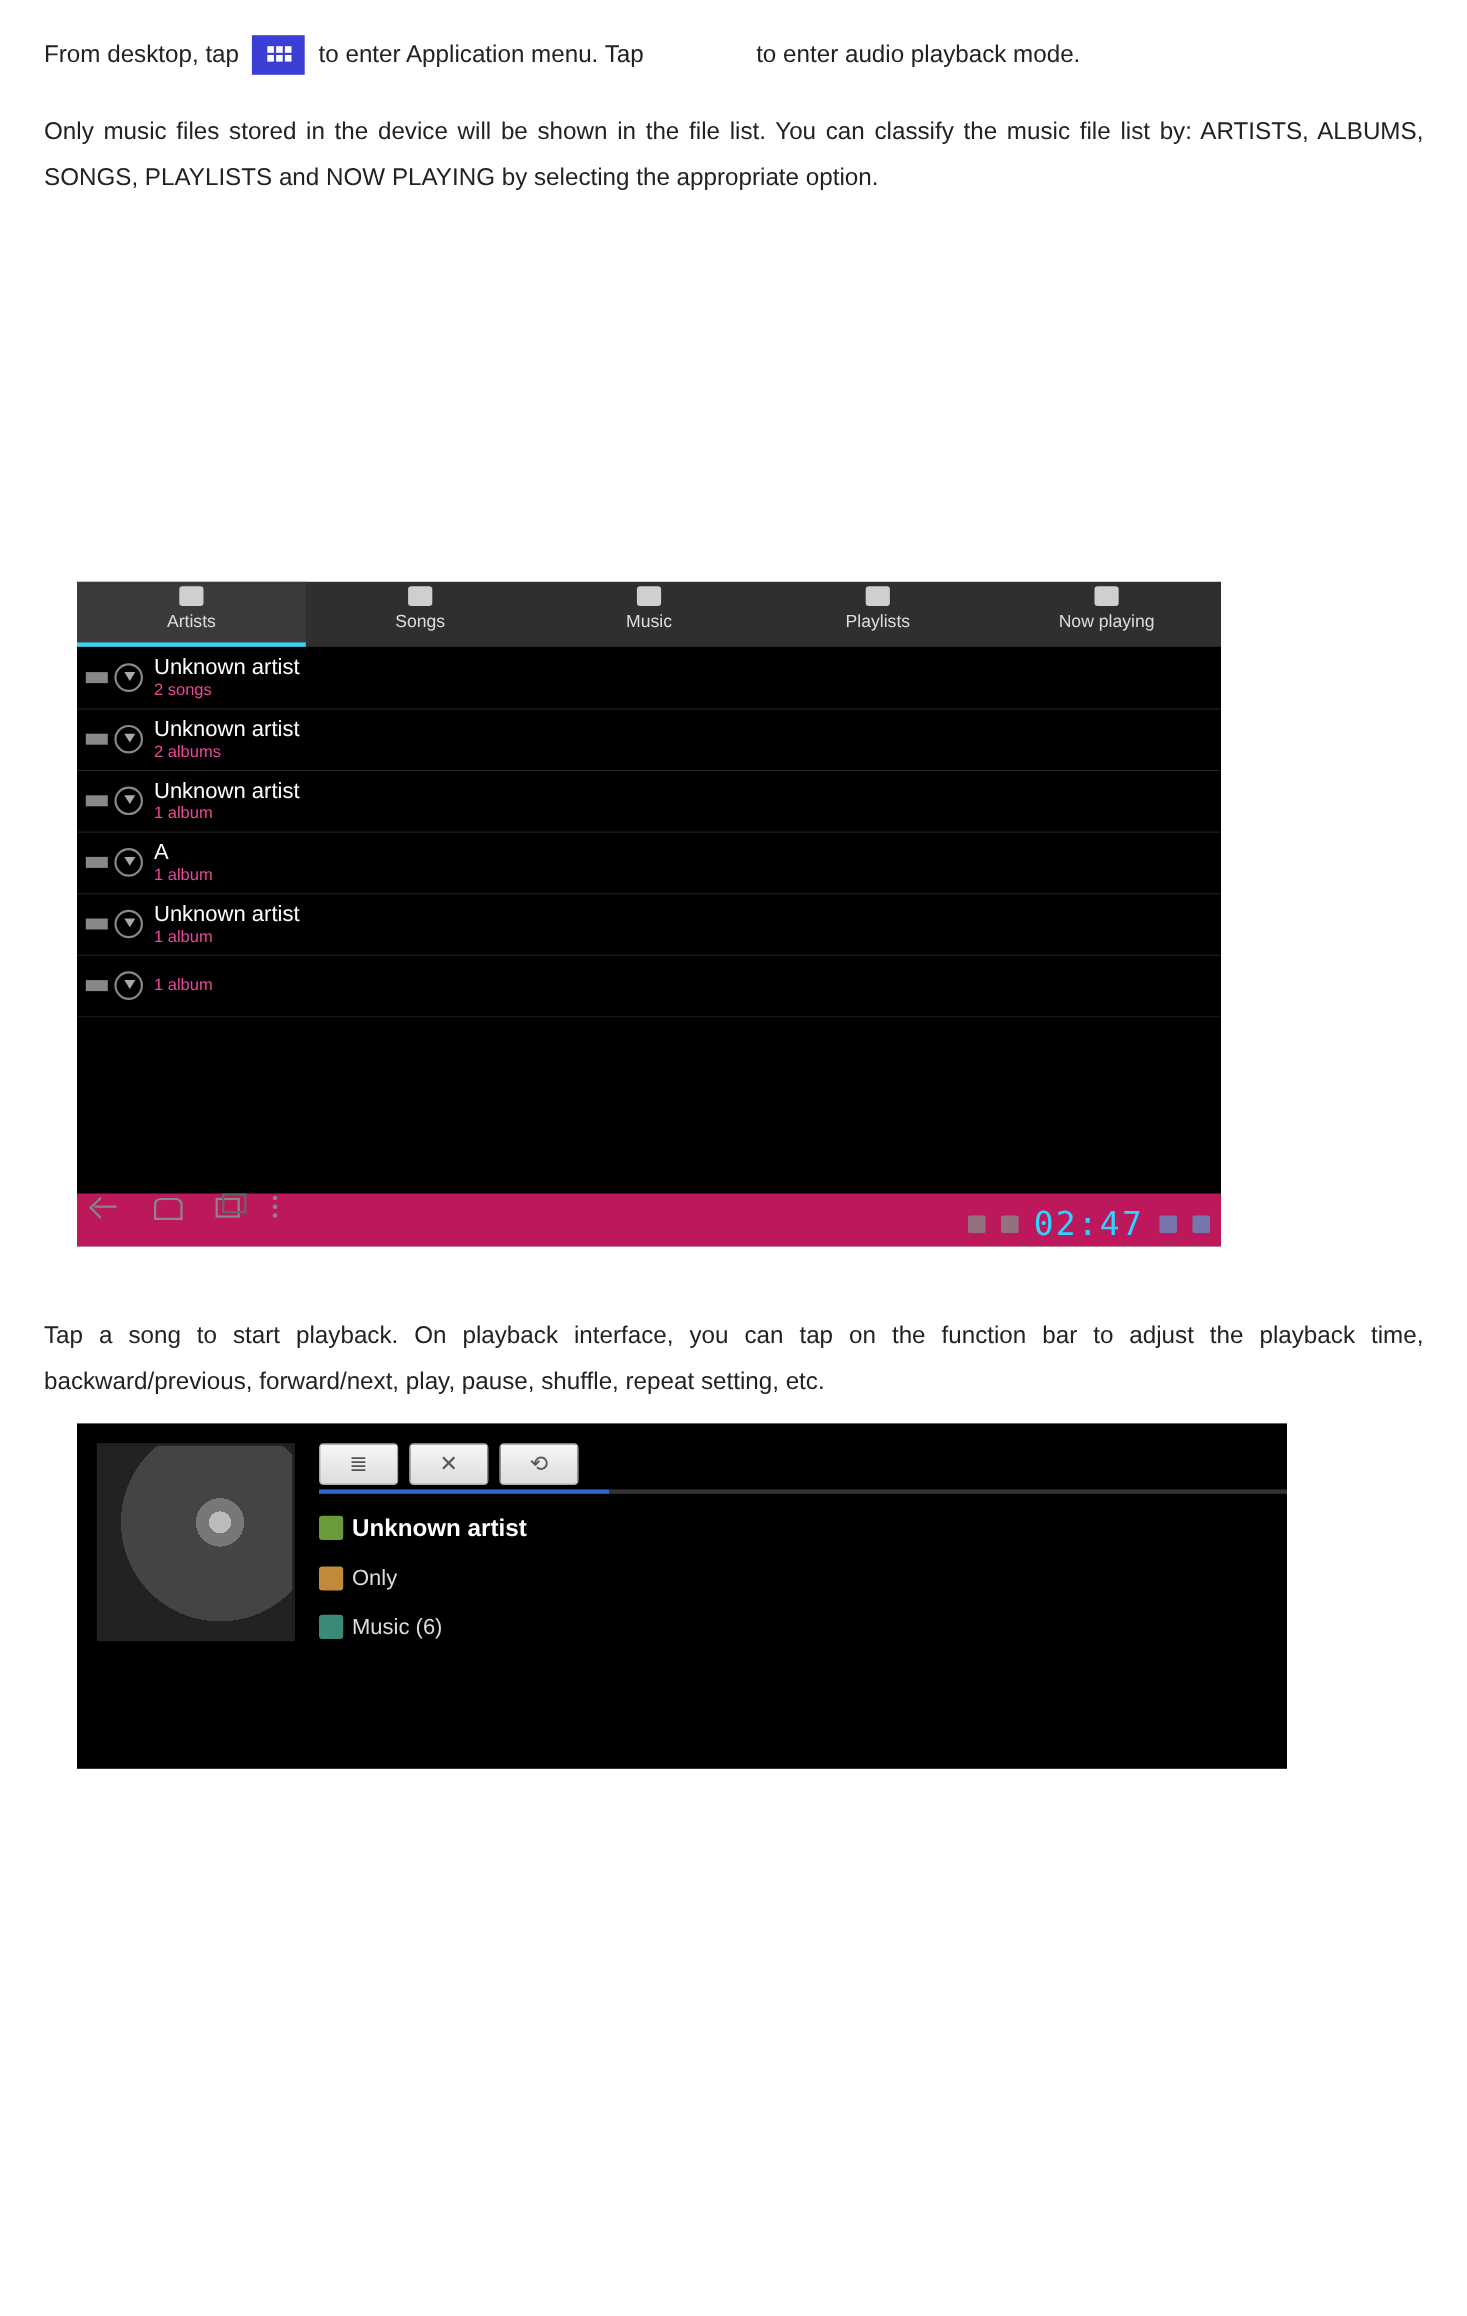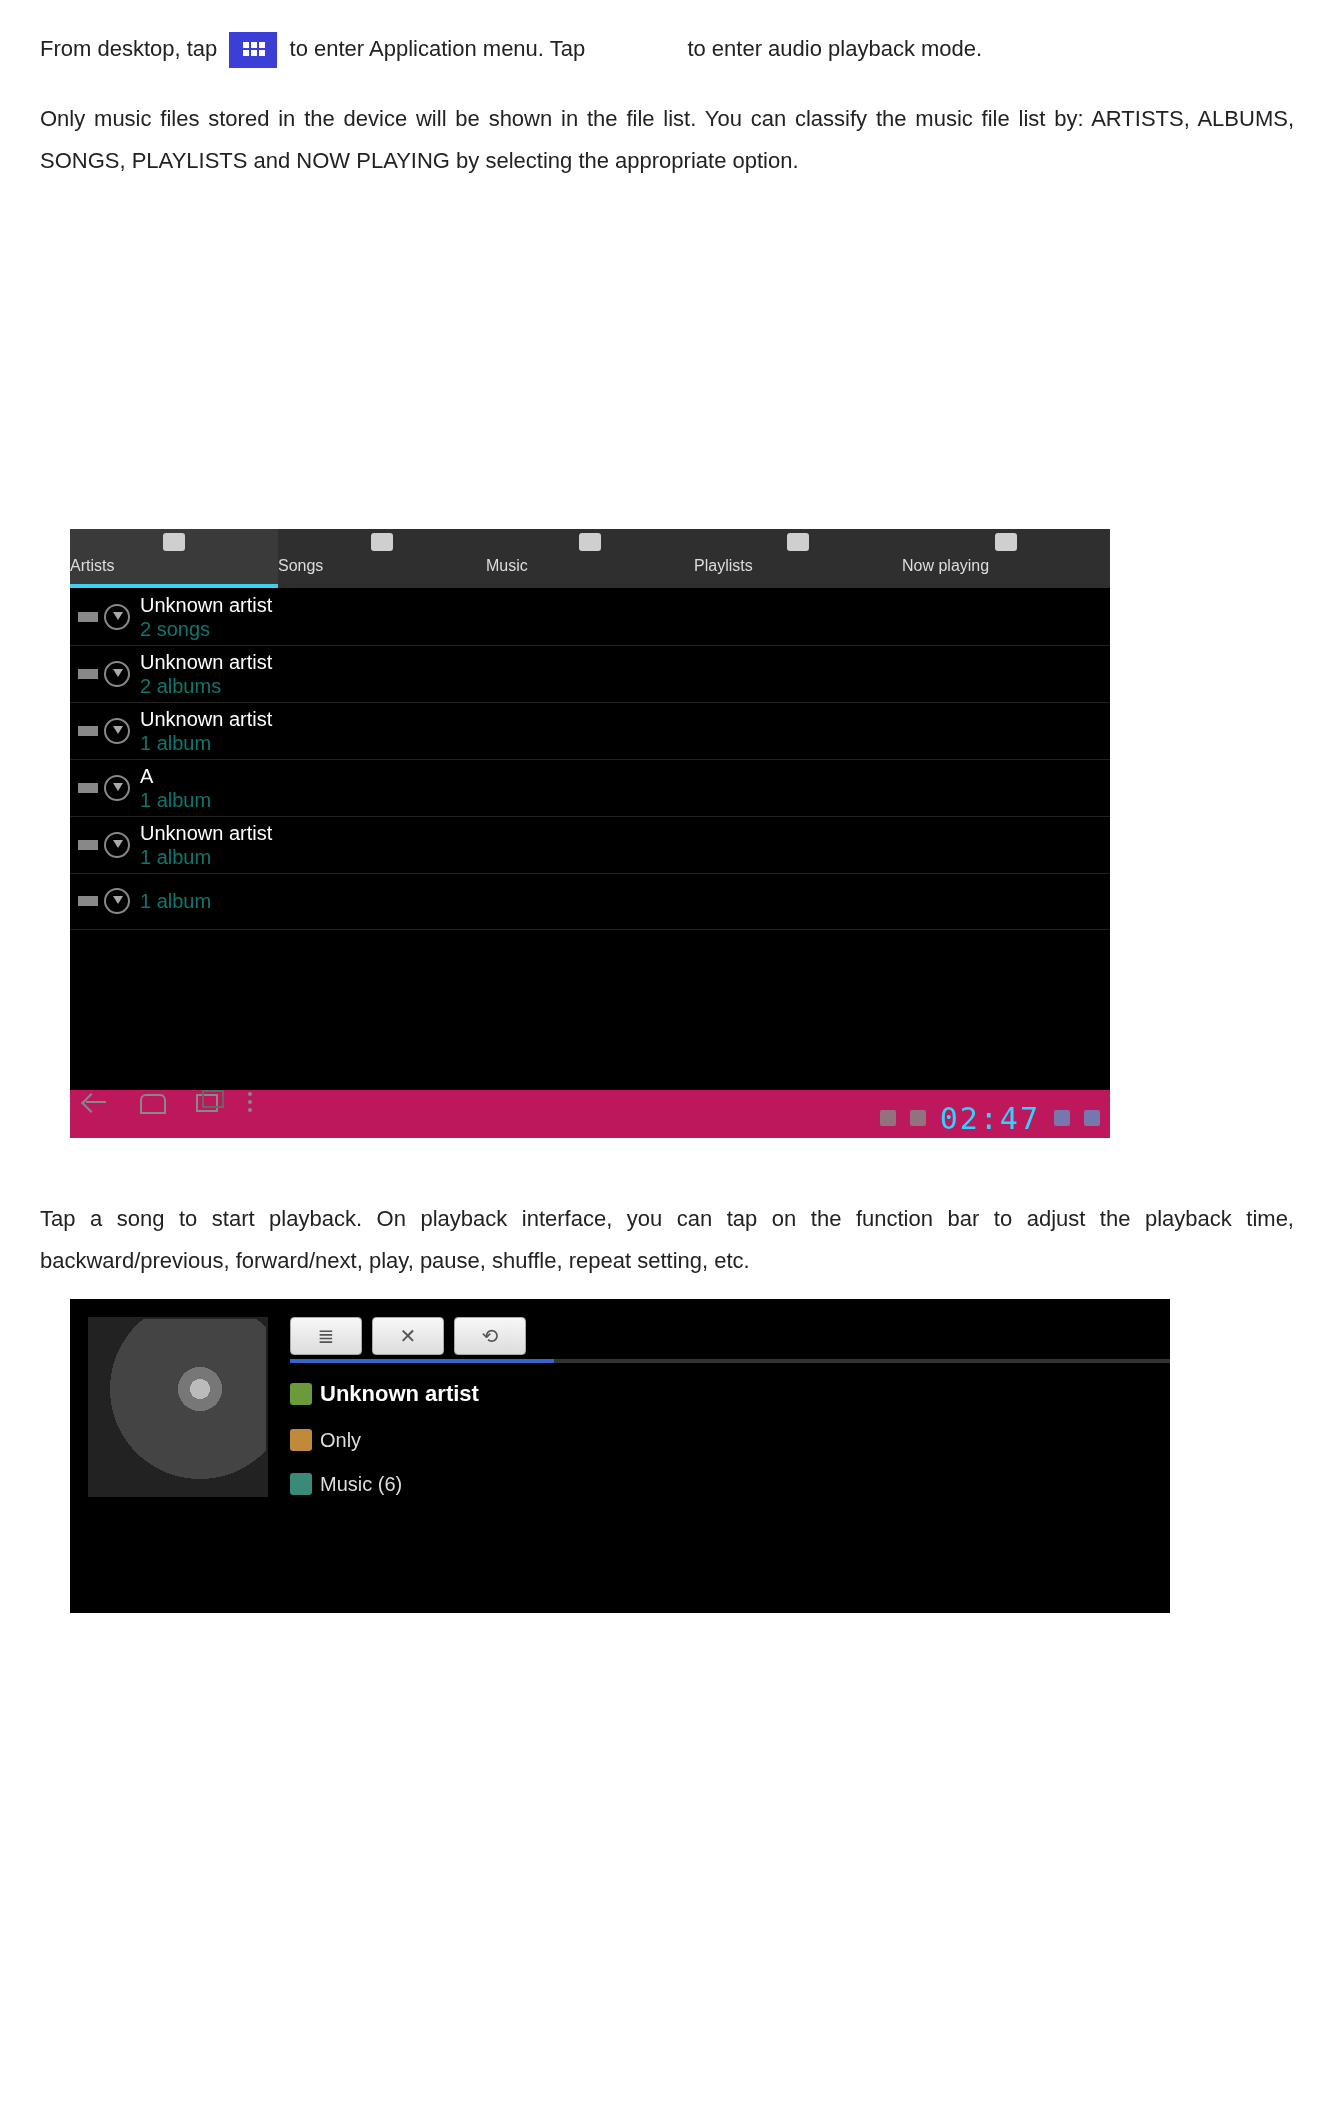--- a/index.html
+++ b/index.html
@@ -38,20 +38,21 @@
     margin: 0 0 60px 30px;
     background: #000;
     font-family: "Helvetica Neue", Arial, sans-serif;
     font-size: 18px;
     color: #ddd;
     position: relative;
   }
   .tabs { display: flex; background: #2f2f2f; border-bottom: 1px solid #000; }
   .tab {
     flex: 1;
+    text-align: center;
     padding: 2px 0 6px 0;
     position: relative;
     color: #ddd;
     font-size: 16px;
   }
   .tab.active { background: #3a3a3a; }
   .tab.active::after {
     content: "";
     position: absolute;
     left: 0; right: 0; bottom: 0;
@@ -89,21 +90,21 @@
     content: "";
     position: absolute;
     left: 7px; top: 6px;
     width: 0; height: 0;
     border-left: 5px solid transparent;
     border-right: 5px solid transparent;
     border-top: 8px solid #aaa;
   }
   .arow .meta { display: flex; flex-direction: column; line-height: 1.2; }
   .arow .title { color: #fff; font-size: 20px; font-weight: 500; }
-  .arow .sub { color: #0f766e; font-size: 20px; }
+  .arow .sub { color: #ec4899; font-size: 15px; }
   .blank-area { height: 160px; background: #000; }
 
   .navbar {
     display: flex;
     align-items: flex-start;
     height: 48px;
     background: #be185d;
     padding: 0 10px;
     color: #888;
   }

